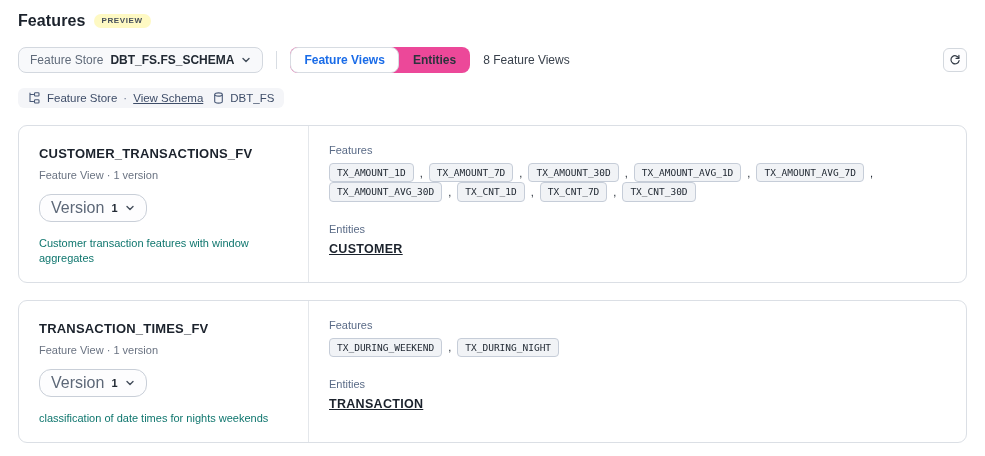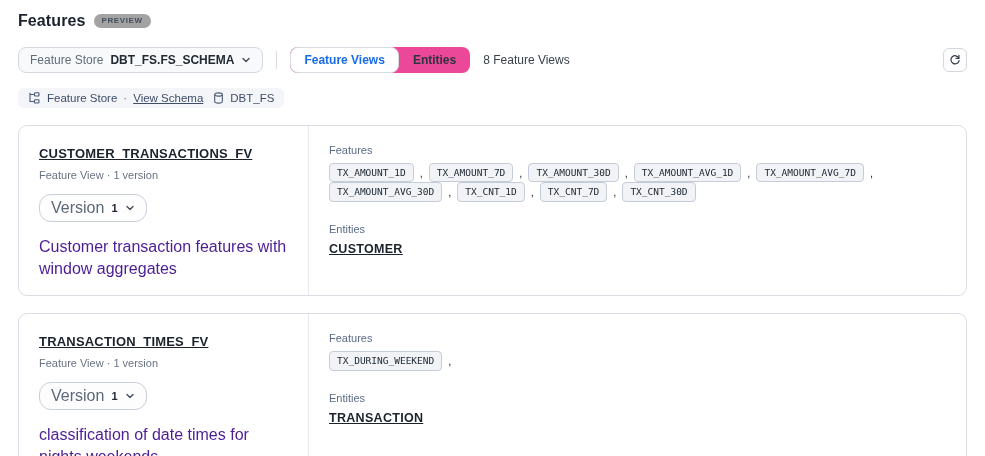--- a/index.html
+++ b/index.html
@@ -3,21 +3,21 @@
 <meta charset="utf-8">
 <style>
   * { margin:0; padding:0; box-sizing:border-box; }
   html,body { width:985px; height:456px; background:#ffffff; overflow:hidden; }
   body { font-family:"Liberation Sans", sans-serif; color:#1d252f; }
   .page { padding:12px 18px; }
 
   
   .header-row { display:flex; align-items:center; gap:8px; }
   .page-title { font-size:16px; font-weight:bold; color:#1b222c; letter-spacing:.1px; }
-  .preview-badge { background:#a3a3a3; color:#454e5b; font-size:8px; font-weight:bold;
+  .preview-badge { background:#fef9c3; color:#454e5b; font-size:8px; font-weight:bold;
     letter-spacing:.6px; padding:3px 8px; border-radius:9px; line-height:1; }
 
   
   .toolbar { display:flex; align-items:center; margin-top:17px; }
   .store-btn { display:inline-flex; align-items:center; gap:7px; height:26px; padding:0 11px;
     background:#f8f9fb; border:1px solid #d3d8df; border-radius:8px; cursor:pointer; }
   .store-btn .lbl { font-size:12px; color:#606b7a; }
   .store-btn .val { font-size:12px; font-weight:bold; color:#222a34; }
   .v-sep { width:1px; height:18px; background:#d8dde3; margin:0 13px; }
   .segmented { display:inline-flex; align-items:center; background:#ec4899; border-radius:8px; }
@@ -35,29 +35,29 @@
   .crumb-pill .link { text-decoration:underline; color:#3e4d68; cursor:pointer; }
   .crumb-pill .dot { color:#6a7690; }
   .crumb-ic { display:inline-flex; align-items:center; }
 
   
   .card { border:1px solid #dbdfe5; border-radius:9px; background:#ffffff; display:flex;
     margin-top:17px; }
   .card-left { width:290px; flex:0 0 290px; padding:18px 20px 16px 20px;
     border-right:1px solid #e4e7eb; }
   .card-right { flex:1; padding:18px 22px 16px 20px; }
-  .fv-title { font-size:13px; font-weight:bold; color:#1b222c; text-decoration:underline;
+  .fv-title { font-size:13px; font-weight:bold; color:#1b222c; 
     letter-spacing:.2px; cursor:pointer; display:inline-block; }
   .fv-meta { font-size:11px; color:#6a7382; margin-top:7px; }
   .version-pill { display:inline-flex; align-items:center; gap:7px; margin-top:13px;
     border:1px solid #c9cfd8; border-radius:12px; background:#fdfdfe; padding:4px 11px;
     cursor:pointer; }
   .version-pill .vl { font-size:16px; color:#5d6878; }
   .version-pill .vv { font-size:11px; font-weight:bold; color:#222a34; }
-  .fv-desc { font-size:16px; color:#4c1d95; margin-top:14px; line-height:1.35; max-width:255px; }
+  .fv-desc { font-size:11px; color:#0f766e; margin-top:14px; line-height:1.35; max-width:255px; }
   .sect-label { font-size:11px; color:#5a6b87; }
   .chips { display:flex; flex-wrap:wrap; align-items:center; gap:0 5px; margin-top:7px;
     max-width:600px; }
   .chip { font-family:"DejaVu Sans Mono", monospace; font-size:9.5px; color:#222a34;
     background:#f1f3f6; border:1px solid #c6cdd8; border-radius:4px; padding:3px 7px; line-height:1.2; }
   .chip-comma { font-size:11px; color:#222a34; margin:0 1px; }
   .entities-block { margin-top:21px; }
   .entity-list { margin-top:7px; display:flex; gap:6px; }
   .entity-link { font-size:12.5px; font-weight:bold; color:#1b222c; text-decoration:underline;
     letter-spacing:.3px; cursor:pointer; }
@@ -180,20 +180,21 @@
             </svg>
         </span>
       </div>
       <div class="fv-desc">classification of date times for nights weekends</div>
     </div>
     <div class="card-right">
       <div class="sect-label">Features</div>
       <div class="chips">
           <span class="chip">TX_DURING_WEEKEND</span>
           <span class="chip-comma">,</span>
+          <span class="chip">TX_DURING_NIGHT</span>
         </div>
       <div class="entities-block">
         <div class="sect-label">Entities</div>
         <div class="entity-list">
             <span class="entity-link">TRANSACTION</span>
           </div>
       </div>
     </div>
   </div>
 

